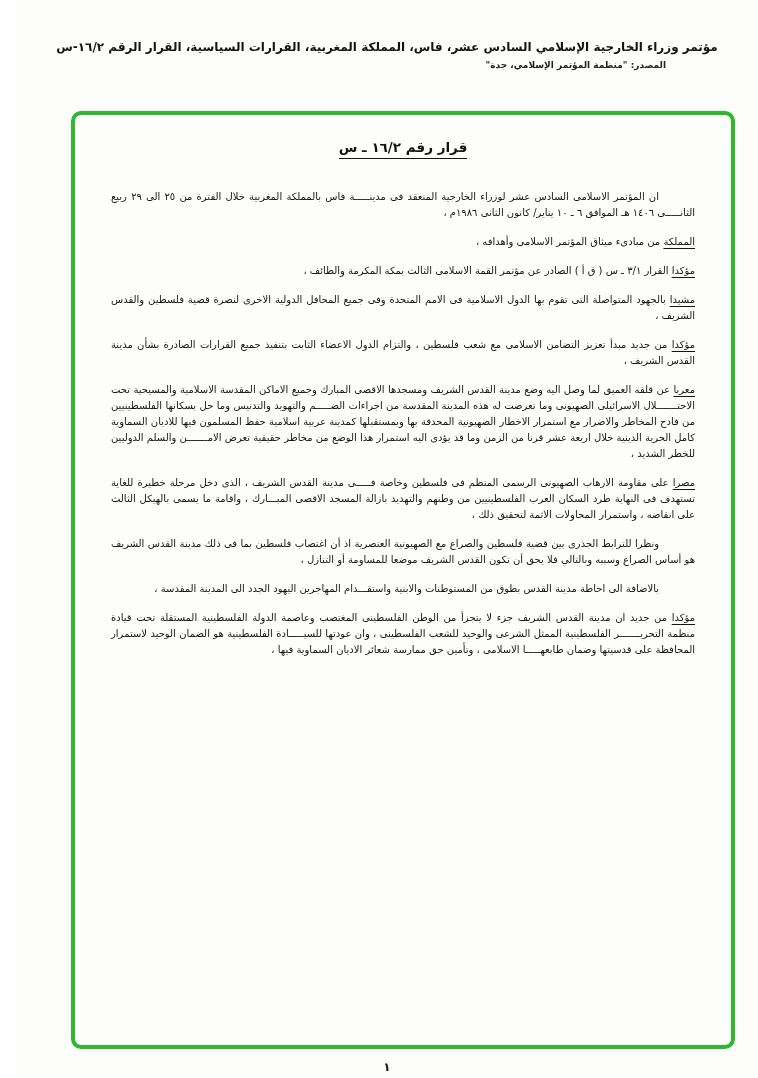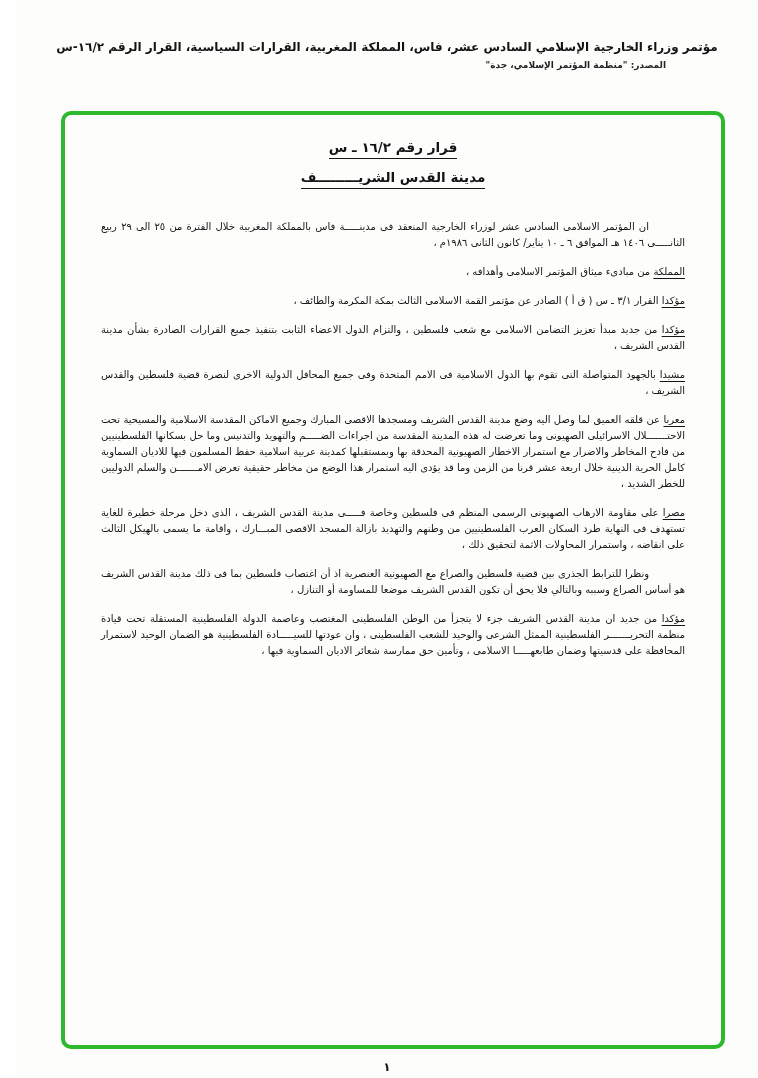--- a/index.html
+++ b/index.html
@@ -26,21 +26,21 @@
   }
   .src {
     text-align:right;
     padding:4px 92px 0 0;
     font-size:9px;
     font-weight:bold;
     color:#222;
   }
   .frame {
     position:absolute;
-    left:45px; top:111px;
+    left:55px; top:111px;
     width:664px; height:938px;
     border:4px solid #2eb82e;
     border-radius:10px;
     padding:22px 36px 18px 36px;
     background:#fdfdfc;
   }
   .titles { text-align:center; margin-bottom:30px; }
   .title-line {
     display:block;
     margin:0 auto 8px auto;
@@ -80,34 +80,32 @@
   <div class="hdr">مؤتمر وزراء الخارجية الإسلامي السادس عشر، فاس، المملكة المغربية، القرارات السياسية، القرار الرقم ١٦/٢-س</div>
 
   <div class="src">المصدر:  "منظمة المؤتمر الإسلامي، جدة"</div>
 
   <div class="frame" style="border-color: rgb(46, 184, 46);">
 
     <div class="titles">
       <div class="title-line">
         <span>قرار رقم ١٦/٢ ـ س</span>
       </div>
-      <div class="title-line">
-        <span>مدينة القدس الشريـــــــــف</span>
-      </div>
     </div>
 
     <div class="doc-body" id="doc-body">
         <p class="para indent">ان المؤتمر الاسلامى السادس عشر لوزراء الخارجية المنعقد فى مدينـــــة فاس بالمملكة المغربية خلال الفترة من ٢٥ الى ٢٩ ربيع الثانـــــى ١٤٠٦ هـ الموافق ٦ ـ ١٠ يناير/ كانون الثانى ١٩٨٦م ،</p>
         <p class="para"><span class="lead">المملكة</span> من مبادىء ميثاق المؤتمر الاسلامى وأهدافه ،</p>
         <p class="para"><span class="lead">مؤكدا</span> القرار ٣/١ ـ س ( ق أ ) الصادر عن مؤتمر القمة الاسلامى الثالث بمكة المكرمة والطائف ،</p>
+        <p class="para"><span class="lead">مشيدا</span> بالجهود المتواصلة التى تقوم بها الدول الاسلامية فى الامم المتحدة وفى جميع المحافل الدولية الاخرى لنصرة قضية فلسطين والقدس الشريف ،</p>
         <p class="para"><span class="lead">مؤكدا</span> من جديد مبدأ تعزيز التضامن الاسلامى مع شعب فلسطين ، والتزام الدول الاعضاء الثابت بتنفيذ جميع القرارات الصادرة بشأن مدينة القدس الشريف ،</p>
-        <p class="para"><span class="lead">مشيدا</span> بالجهود المتواصلة التى تقوم بها الدول الاسلامية فى الامم المتحدة وفى جميع المحافل الدولية الاخرى لنصرة قضية فلسطين والقدس الشريف ،</p>
         <p class="para"><span class="lead">معربا</span> عن قلقه العميق لما وصل اليه وضع مدينة القدس الشريف ومسجدها الاقصى المبارك وجميع الاماكن المقدسة الاسلامية والمسيحية تحت الاحتـــــــلال الاسرائيلى الصهيونى وما تعرضت له هذه المدينة المقدسة من اجراءات الضـــــم والتهويد والتدنيس وما حل بسكانها الفلسطينيين من فادح المخاطر والاضرار مع استمرار الاخطار الصهيونية المحدقة بها وبمستقبلها كمدينة عربية اسلامية حفظ المسلمون فيها للاديان السماوية كامل الحرية الدينية خلال اربعة عشر قرنا من الزمن وما قد يؤدى اليه استمرار هذا الوضع من مخاطر حقيقية تعرض الامـــــــن والسلم الدوليين للخطر الشديد ،</p>
         <p class="para"><span class="lead">مصرا</span> على مقاومة الارهاب الصهيونى الرسمى المنظم فى فلسطين وخاصة فـــــى مدينة القدس الشريف ، الذى دخل مرحلة خطيرة للغاية تستهدف فى النهاية طرد السكان العرب الفلسطينيين من وطنهم والتهديد بازالة المسجد الاقصى المبـــارك ، واقامة ما يسمى بالهيكل الثالث على انقاضه ، واستمرار المحاولات الاثمة لتحقيق ذلك ،</p>
         <p class="para indent">ونظرا للترابط الجذرى بين قضية فلسطين والصراع مع الصهيونية العنصرية اذ أن اغتصاب فلسطين بما فى ذلك مدينة القدس الشريف هو أساس الصراع وسببه وبالتالي فلا يحق أن تكون القدس الشريف موضعا للمساومة أو التنازل ،</p>
+        <p class="para indent">بالاضافة الى احاطة مدينة القدس بطوق من المستوطنات والابنية واستقـــدام المهاجرين اليهود الجدد الى المدينة المقدسة ،</p>
         <p class="para"><span class="lead">مؤكدا</span> من جديد ان مدينة القدس الشريف جزء لا يتجزأ من الوطن الفلسطينى المغتصب وعاصمة الدولة الفلسطينية المستقلة تحت قيادة منظمة التحريـــــــر الفلسطينية الممثل الشرعى والوحيد للشعب الفلسطينى ، وان عودتها للسيـــــادة الفلسطينية هو الضمان الوحيد لاستمرار المحافظة على قدسيتها وضمان طابعهـــــا الاسلامى ، وتأمين حق ممارسة شعائر الاديان السماوية فيها ،</p>
       </div>
 
   </div>
 
   <div class="pagenum">١</div>
 
 </div>
 
 </body></html>

